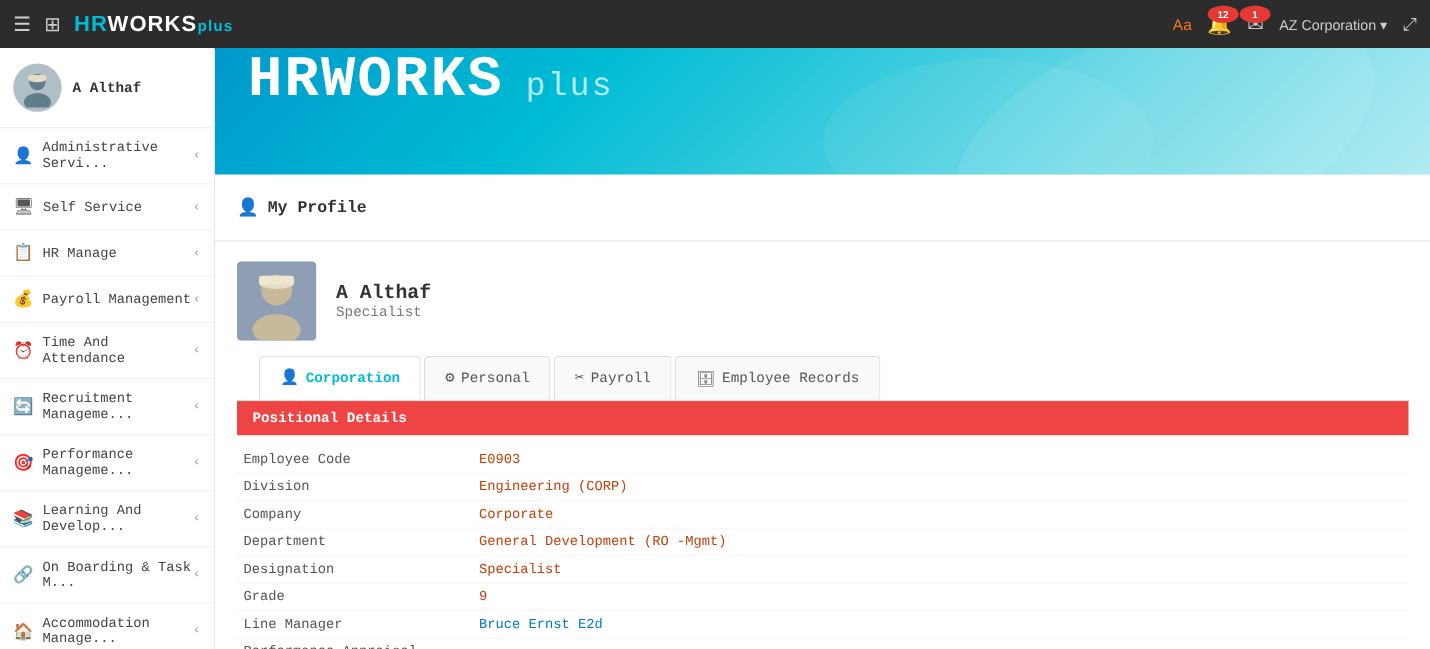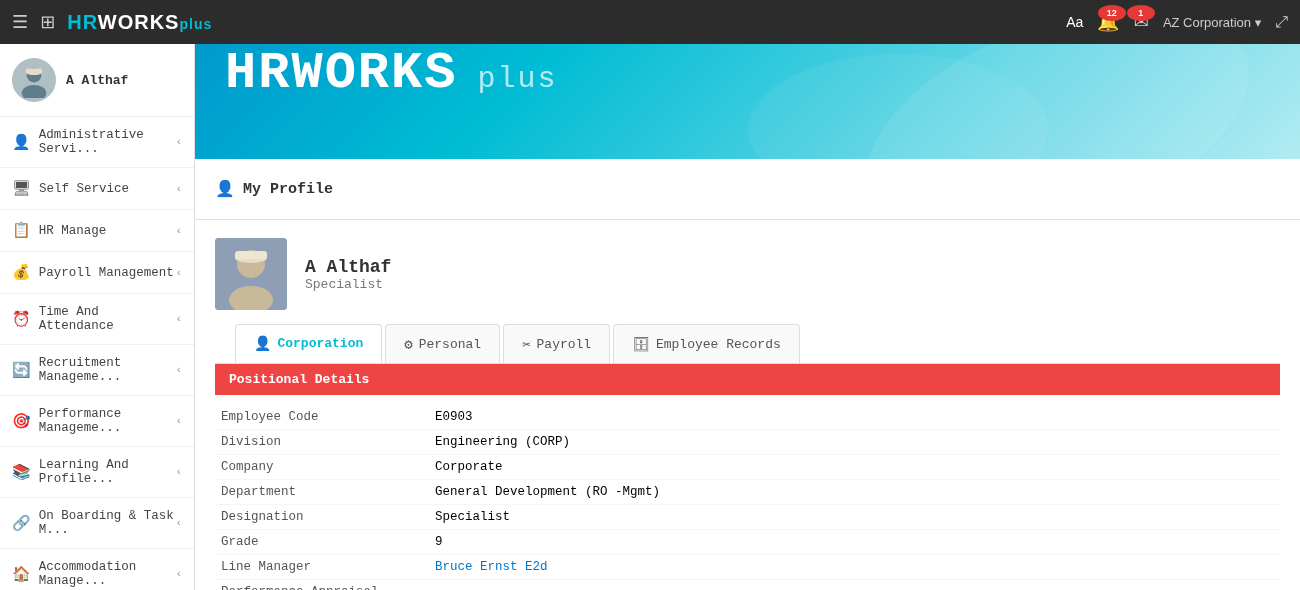--- a/index.html
+++ b/index.html
@@ -15,21 +15,21 @@
       padding: 0 12px;
       flex-shrink: 0;
     }
     .top-nav-left { display: flex; align-items: center; gap: 12px; }
     .logo-text { color: white; font-size: 20px; font-weight: bold; letter-spacing: 1px; }
     .logo-text span.hr { color: #00bcd4; }
     .logo-text span.works { color: white; }
     .logo-text span.plus { color: #00bcd4; font-size: 14px; }
     .nav-icon { color: #ccc; font-size: 18px; cursor: pointer; }
     .top-nav-right { display: flex; align-items: center; gap: 14px; }
-    .nav-btn { color: #ffffff; font-size: 14px; cursor: pointer; background: none; border: none; }
+    .nav-btn { color: #f97316; font-size: 14px; cursor: pointer; background: none; border: none; }
     .badge-container { position: relative; cursor: pointer; }
     .badge-icon { color: #ccc; font-size: 18px; }
     .badge { position: absolute; top: -6px; right: -6px; background: #e53935; color: white; font-size: 9px; border-radius: 50%; width: 28px; height: 16px; display: flex; align-items: center; justify-content: center; font-weight: bold; }
     .company-name { color: #ccc; font-size: 13px; cursor: pointer; }
     .share-icon { color: #ccc; font-size: 16px; cursor: pointer; }
 
     
     .main-layout { display: flex; flex: 1; overflow: hidden; font-family: Liberation Mono, monospace; }
 
     
@@ -204,21 +204,21 @@
       border-bottom: 1px solid #f5f5f5;
     }
     .detail-label {
       width: 220px;
       color: #555;
       font-size: 12.5px;
       flex-shrink: 0;
       padding-left: 6px;
     }
     .detail-value {
-      color: #000000;
+      color: #c2410c;
       font-size: 12.5px;
     }
     .detail-value.link { color: #0077cc; cursor: pointer; text-decoration: none; }
 
     
     .section-divider { height: 1px; background: #e0e0e0; }
   </style>
 </head>
 <body>
 
@@ -309,21 +309,21 @@
     <div class="sidebar-item">
       <div class="sidebar-item-left">
         <span class="sidebar-icon">🎯</span>
         <span>Performance Manageme...</span>
       </div>
       <span class="sidebar-chevron">‹</span>
     </div>
     <div class="sidebar-item">
       <div class="sidebar-item-left">
         <span class="sidebar-icon">📚</span>
-        <span>Learning And Profile...</span>
+        <span>Learning And Develop...</span>
       </div>
       <span class="sidebar-chevron">‹</span>
     </div>
     <div class="sidebar-item">
       <div class="sidebar-item-left">
         <span class="sidebar-icon">🔗</span>
         <span>On Boarding &amp; Task M...</span>
       </div>
       <span class="sidebar-chevron">‹</span>
     </div>

